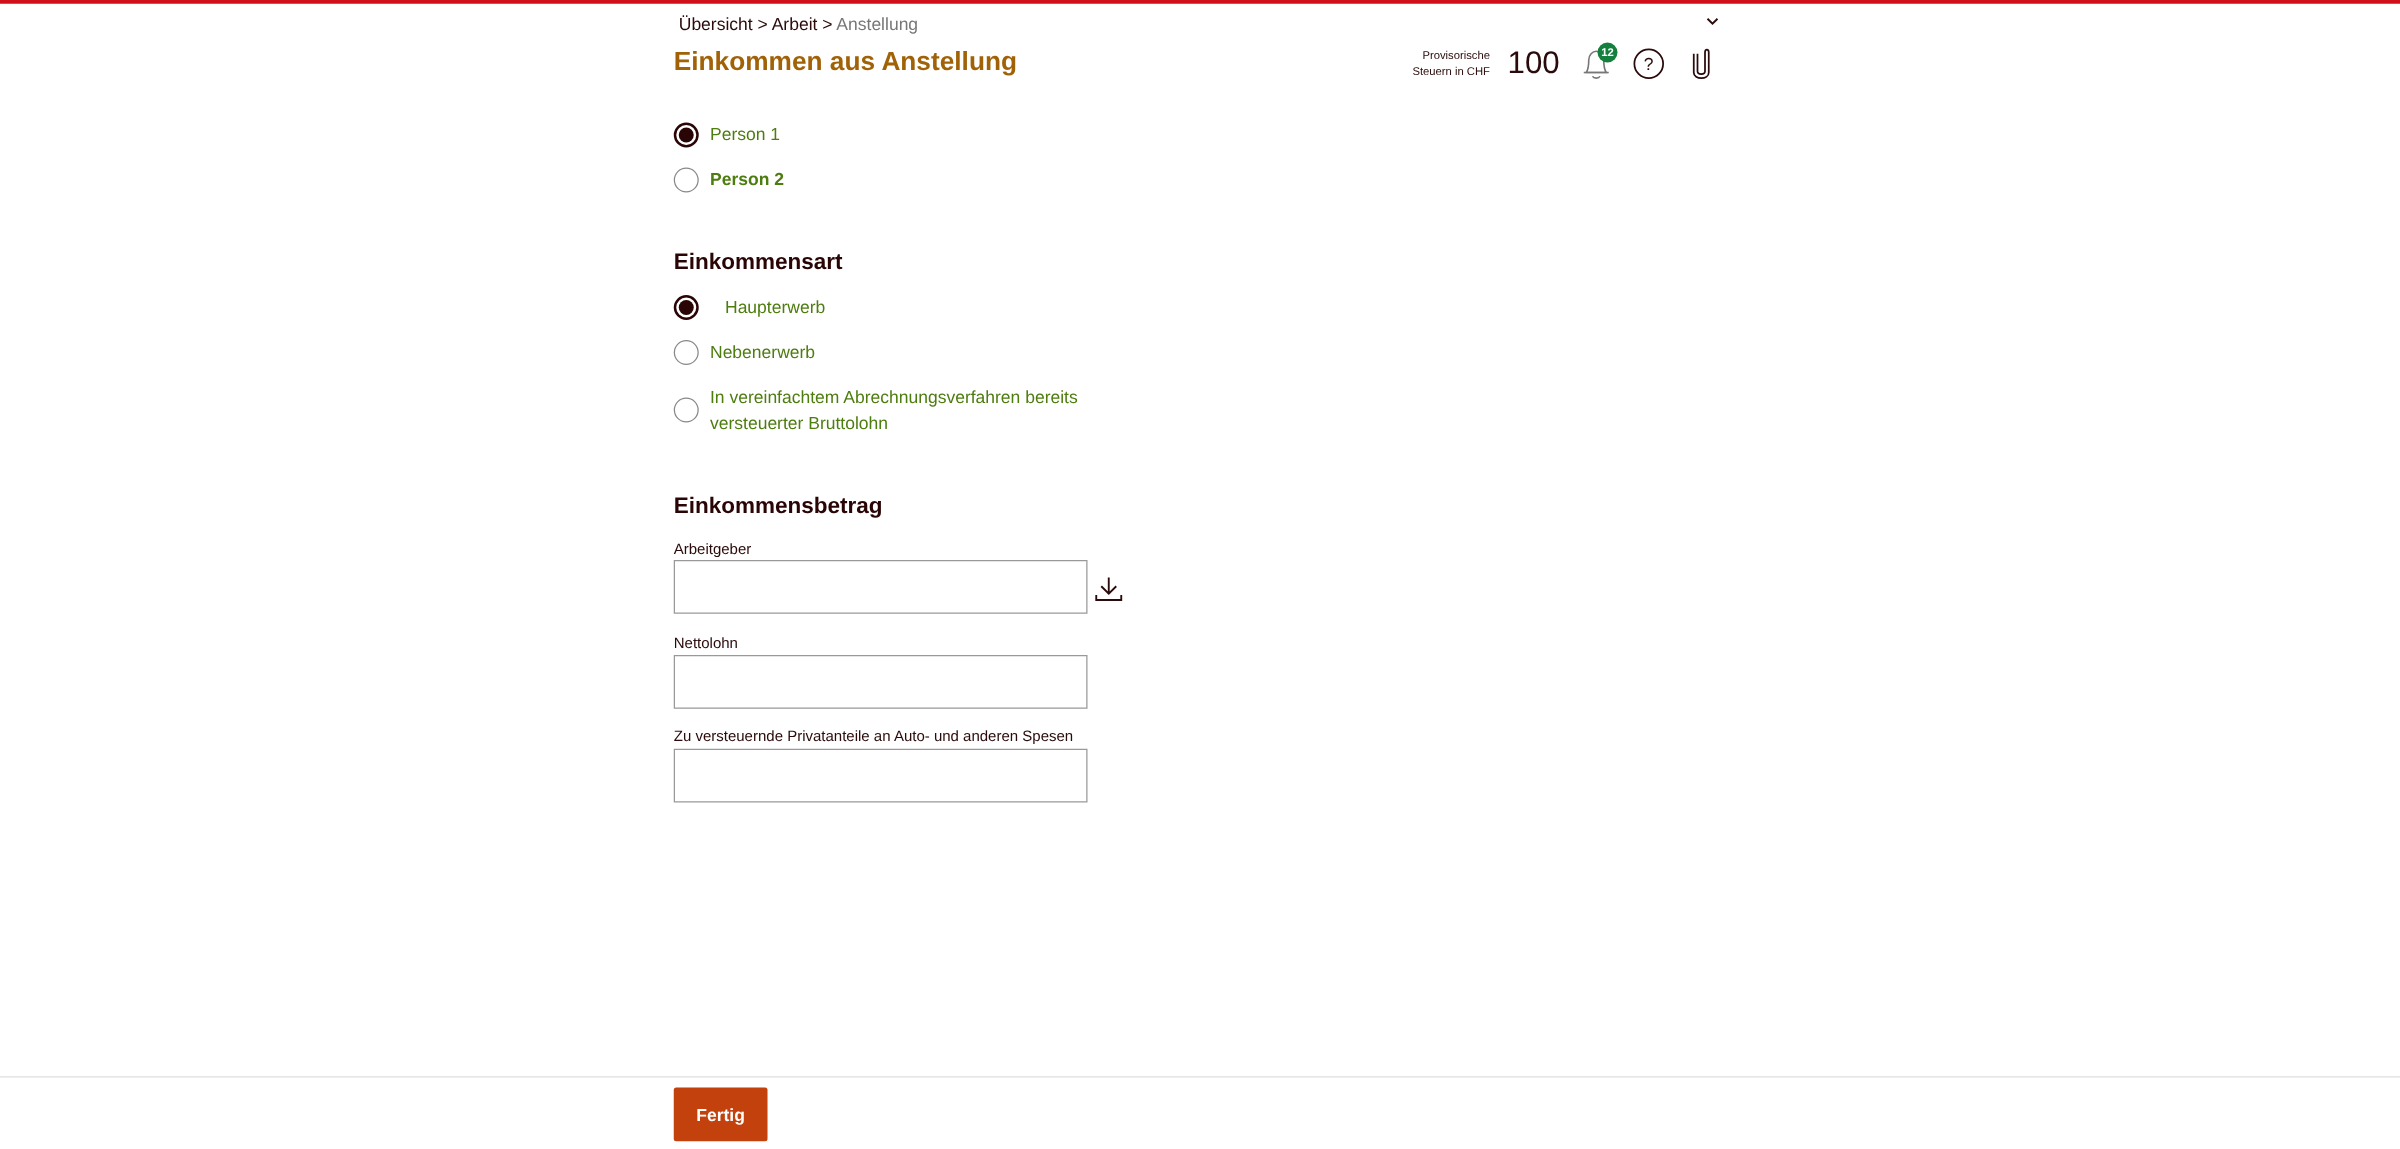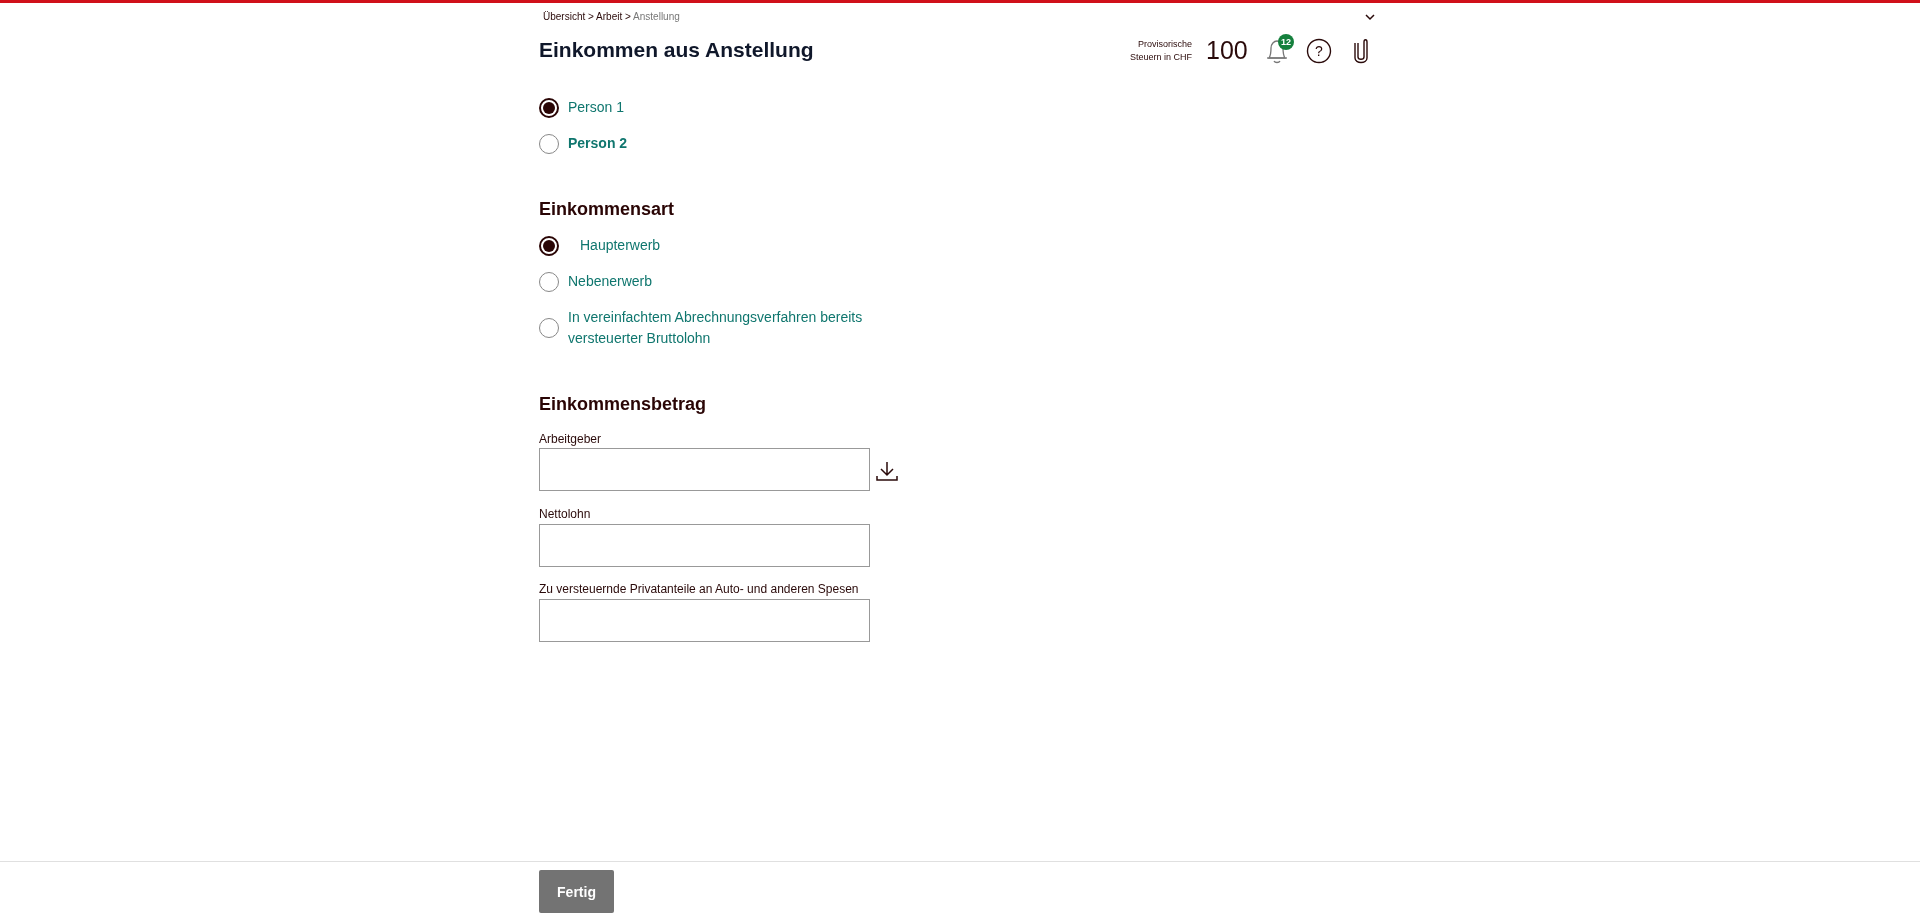--- a/index.html
+++ b/index.html
@@ -1,38 +1,38 @@
 <!DOCTYPE html>
 <html><head>
 <meta charset="utf-8">
 <style>
   html,body{margin:0;padding:0;background:#fff;}
   body{width:1920px;height:919px;position:relative;overflow:hidden;font-family:"Liberation Sans",sans-serif;color:#2a0a0a;}
   .topbar{position:absolute;left:0;top:0;width:1920px;height:3px;background:#d0101a;}
-  .breadcrumb{position:absolute;left:543px;top:11px;font-size:10px;color:#2a0a0a;}
+  .breadcrumb{position:absolute;left:543px;top:11px;font-size:14px;color:#2a0a0a;}
   .breadcrumb .cur{color:#777;}
   .chev{position:absolute;left:1363px;top:10px;width:14px;height:14px;}
-  .title{position:absolute;left:539px;top:38px;font-size:21px;font-weight:bold;color:#0f172a;margin:0;}
+  .title{position:absolute;left:539px;top:38px;font-size:21px;font-weight:bold;color:#a16207;margin:0;}
   .prov{position:absolute;left:1120px;top:38px;width:72px;text-align:right;font-size:9px;line-height:13px;color:#2a0a0a;}
   .amount{position:absolute;left:1206px;top:36px;font-size:25px;color:#2a0a0a;}
   .bell{position:absolute;left:1264px;top:36px;width:26px;height:30px;}
   .badge{position:absolute;left:1278px;top:34px;width:16px;height:16px;border-radius:50%;background:#15803d;color:#fff;font-size:9px;font-weight:bold;text-align:center;line-height:16px;}
   .help{position:absolute;left:1306px;top:38px;width:26px;height:26px;}
   .clip{position:absolute;left:1352px;top:37px;width:18px;height:28px;}
-  .radio-row{position:absolute;left:539px;display:flex;align-items:center;font-size:14px;color:#0f766e;}
+  .radio-row{position:absolute;left:539px;display:flex;align-items:center;font-size:14px;color:#4d7c0f;}
   .radio{width:20px;height:20px;border:1.5px solid #888;border-radius:50%;box-sizing:border-box;margin-right:9px;flex:none;display:flex;align-items:center;justify-content:center;}
   .radio.checked{border:2px solid #2a0505;}
   .radio.checked .dot{width:12px;height:12px;border-radius:50%;background:#2a0505;}
   .radio-label{line-height:21px;}
   .h2{position:absolute;left:539px;font-size:18px;font-weight:bold;color:#2a0505;margin:0;}
   .flabel{position:absolute;left:539px;font-size:12px;color:#2a0a0a;}
   .input{position:absolute;left:539px;width:331px;height:43px;border:1px solid #999;box-sizing:border-box;background:#fff;font-size:14px;padding:0 8px;outline:none;}
   .dl{position:absolute;left:875px;top:459px;width:24px;height:24px;}
   .footer{position:absolute;left:0;top:861px;width:1920px;height:58px;border-top:1px solid #e0e0e0;}
-  .btn{position:absolute;left:539px;top:870px;width:75px;height:43px;background:#737373;color:#fff;border:none;border-radius:2px;font-family:"Liberation Sans",sans-serif;font-weight:bold;font-size:14px;}
+  .btn{position:absolute;left:539px;top:870px;width:75px;height:43px;background:#c2410c;color:#fff;border:none;border-radius:2px;font-family:"Liberation Sans",sans-serif;font-weight:bold;font-size:14px;}
 </style>
 </head>
 <body>
 
 <div class="topbar"></div>
 
 <nav class="breadcrumb">
   <span>Übersicht</span><span> &gt; </span><span>Arbeit</span><span> &gt; </span><span class="cur">Anstellung</span>
 </nav>
 

